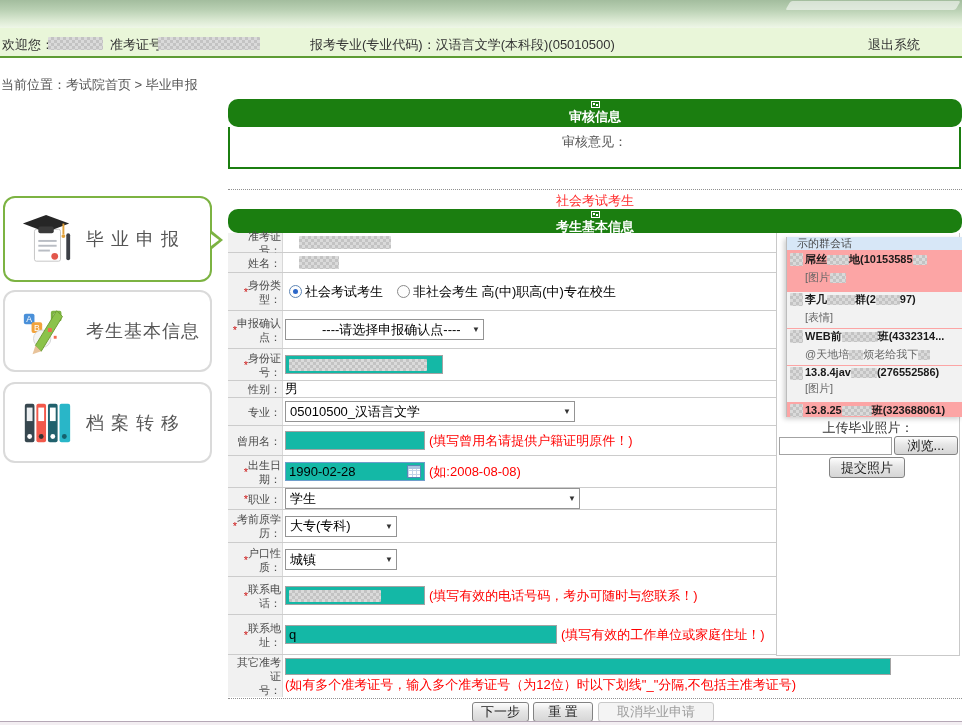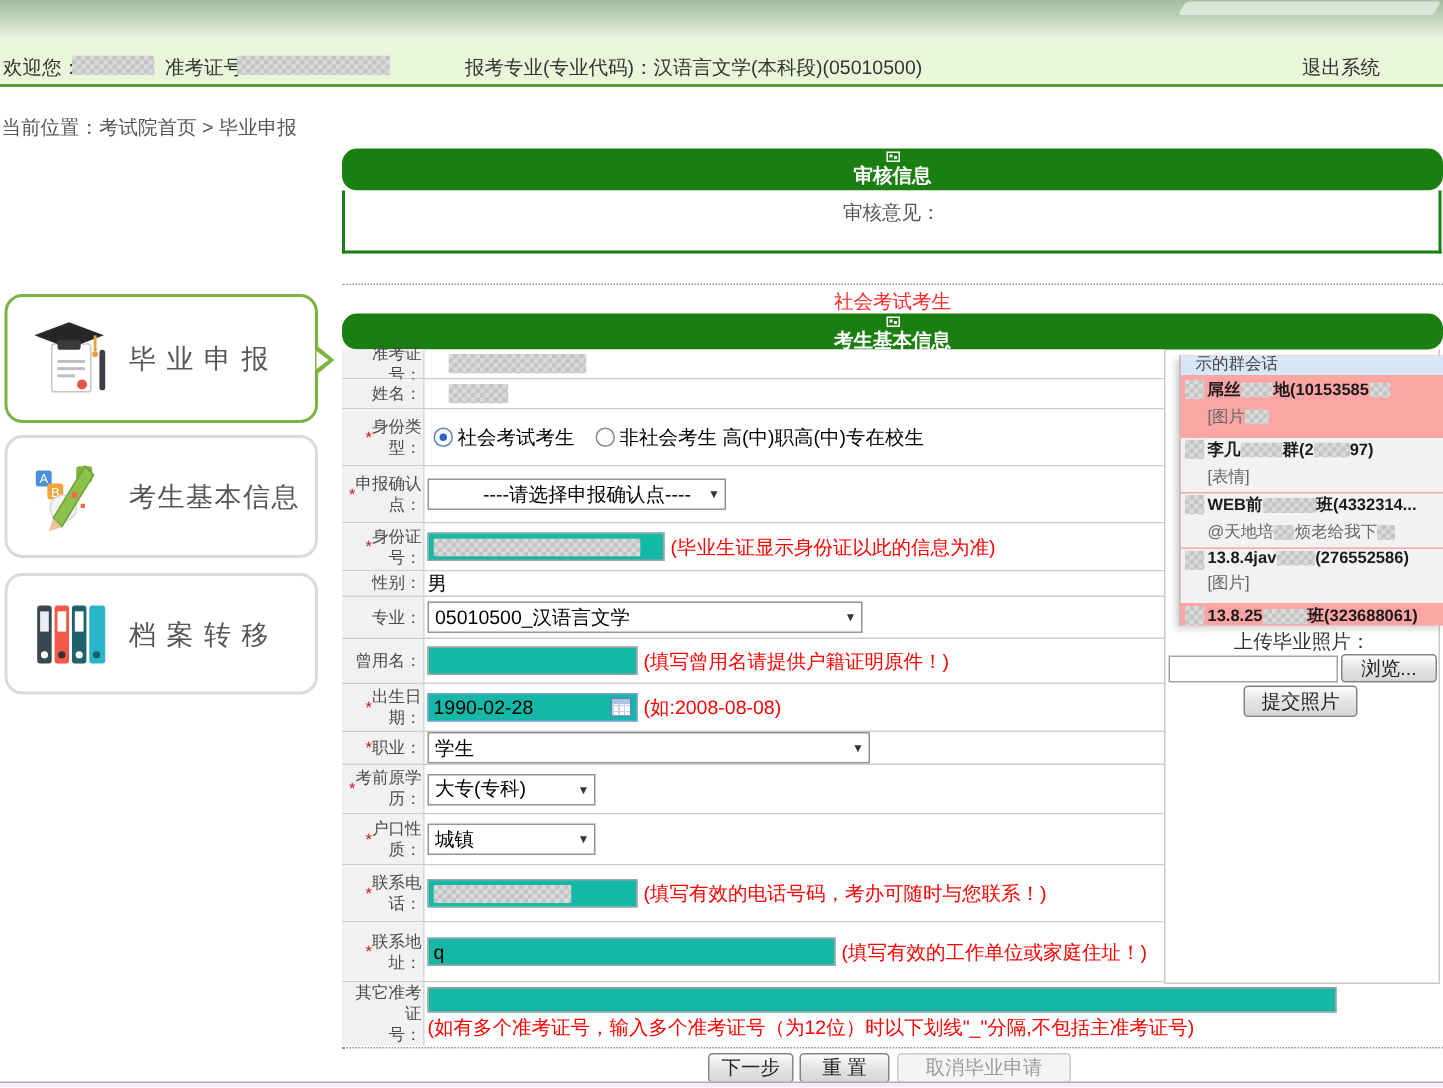--- a/index.html
+++ b/index.html
@@ -249,21 +249,20 @@
       <div class="frow" style="height: 32px;">
         <div class="lbl">
           <span class="star">*</span>
           <span class="lt">身份证
 号：</span>
         </div>
         <div class="val">
           <span class="inp" style="width: 158px;">
             <span class="pix" style="width: 138px; height: 12px;"></span>
           </span>
-          <span class="note">(毕业生证显示身份证以此的信息为准)</span>
         </div>
       </div>
       <div class="frow" style="height: 17px;">
         <div class="lbl">
           <span class="lt">性别：</span>
         </div>
         <div class="val">
           <span>男</span>
         </div>
       </div>

